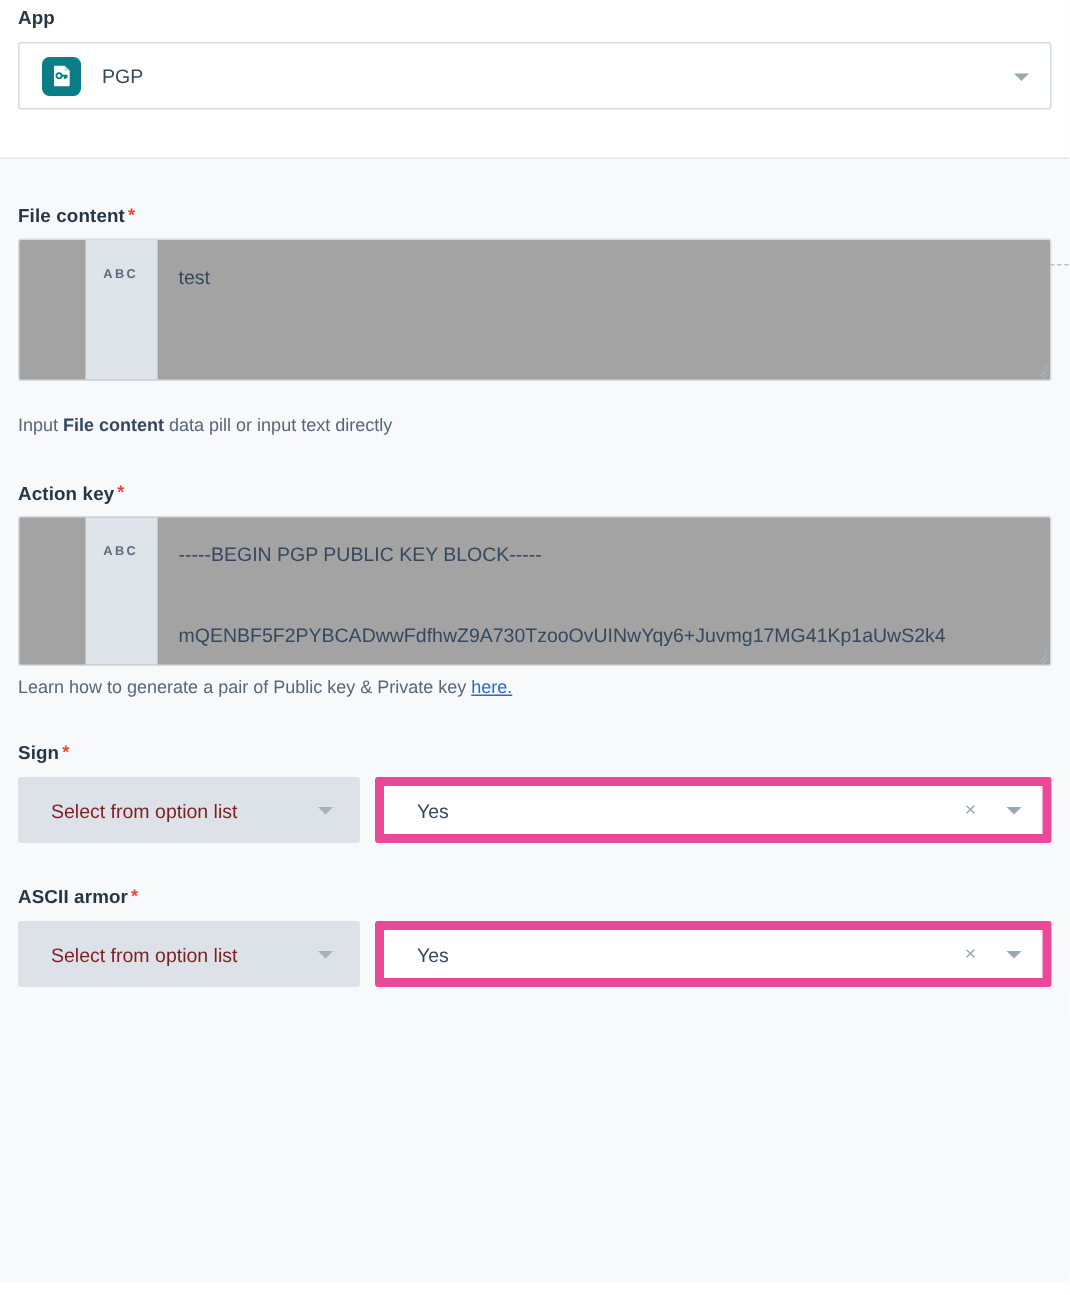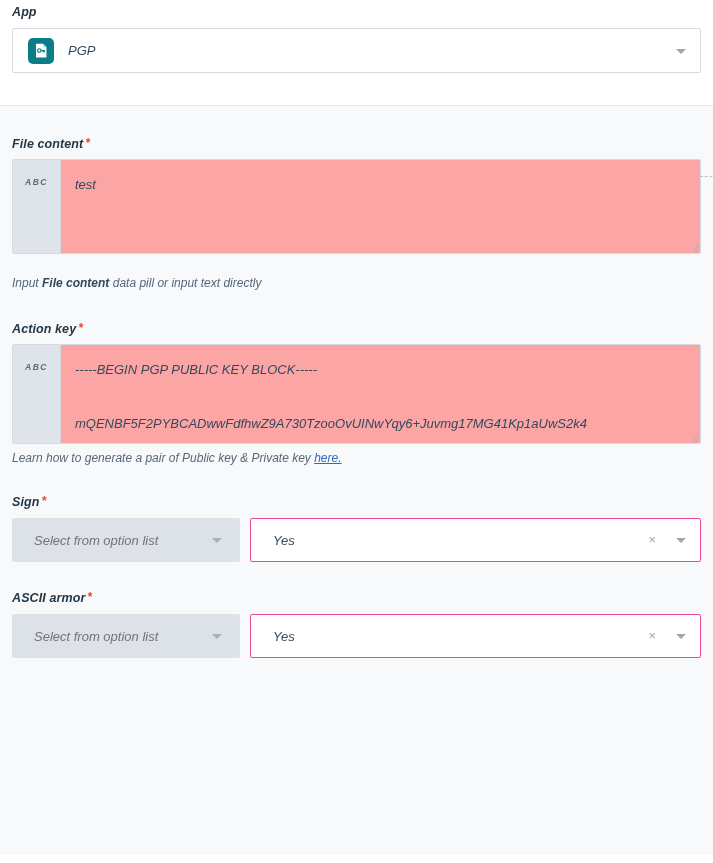--- a/index.html
+++ b/index.html
@@ -7,21 +7,21 @@
     margin: 0;
     padding: 0;
     width: 713px;
     height: 863px;
     overflow: hidden;
     background: #ffffff;
     font-family: "Liberation Sans", sans-serif;
     color: #2c3e50;
   }
 
-  .page { position: relative; width: 713px; height: 855px; background: #f7f9fb; font-style: italic; }
+  .page { position: relative; width: 713px; height: 855px; background: #f7f9fb; }
 
   
   .top-block {
     background: #ffffff;
     padding: 0 12px;
     border-bottom: 1px solid #e2e6ea;
   }
 
   .field-label {
     font-size: 12.5px;
@@ -74,22 +74,23 @@
   .app-name { font-size: 13px; color: #34495e; margin-left: 14px; }
 
   
   .gray-section { background: #f7f9fb; padding: 0 12px; }
 
   
   .ta-wrap {
     display: flex;
     border: 1px solid #d5dbe1;
     border-radius: 2px;
-    background: #fca5a5;
-    position: relative;
+    background: #a3a3a3;
+    position: relative;
+    padding-left: 44px;
   }
   .abc-badge {
     width: 48px;
     flex: none;
     background: #dfe4ea;
     border-right: 1px solid #d5dbe1;
     display: flex;
     align-items: flex-start;
     justify-content: center;
     padding-top: 17px;
@@ -151,28 +152,28 @@
     width: 228px;
     flex: none;
     height: 44px;
     background: #dde2e9;
     border-radius: 2px;
     position: relative;
     display: flex;
     align-items: center;
     padding-left: 22px;
     font-size: 13px;
-    color: #737373;
+    color: #7f1d1d;
   }
   .opt-left .caret { border-top-color: #a6b2be; right: 18px; }
   .opt-right {
     flex: 1;
     height: 44px;
     background: #ffffff;
-    border: 1px solid #ec4899;
+    border: 6px solid #ec4899;
     border-radius: 2px;
     position: relative;
     display: flex;
     align-items: center;
     padding-left: 22px;
     font-size: 13px;
     color: #34495e;
   }
   .clear-x {
     position: absolute;

